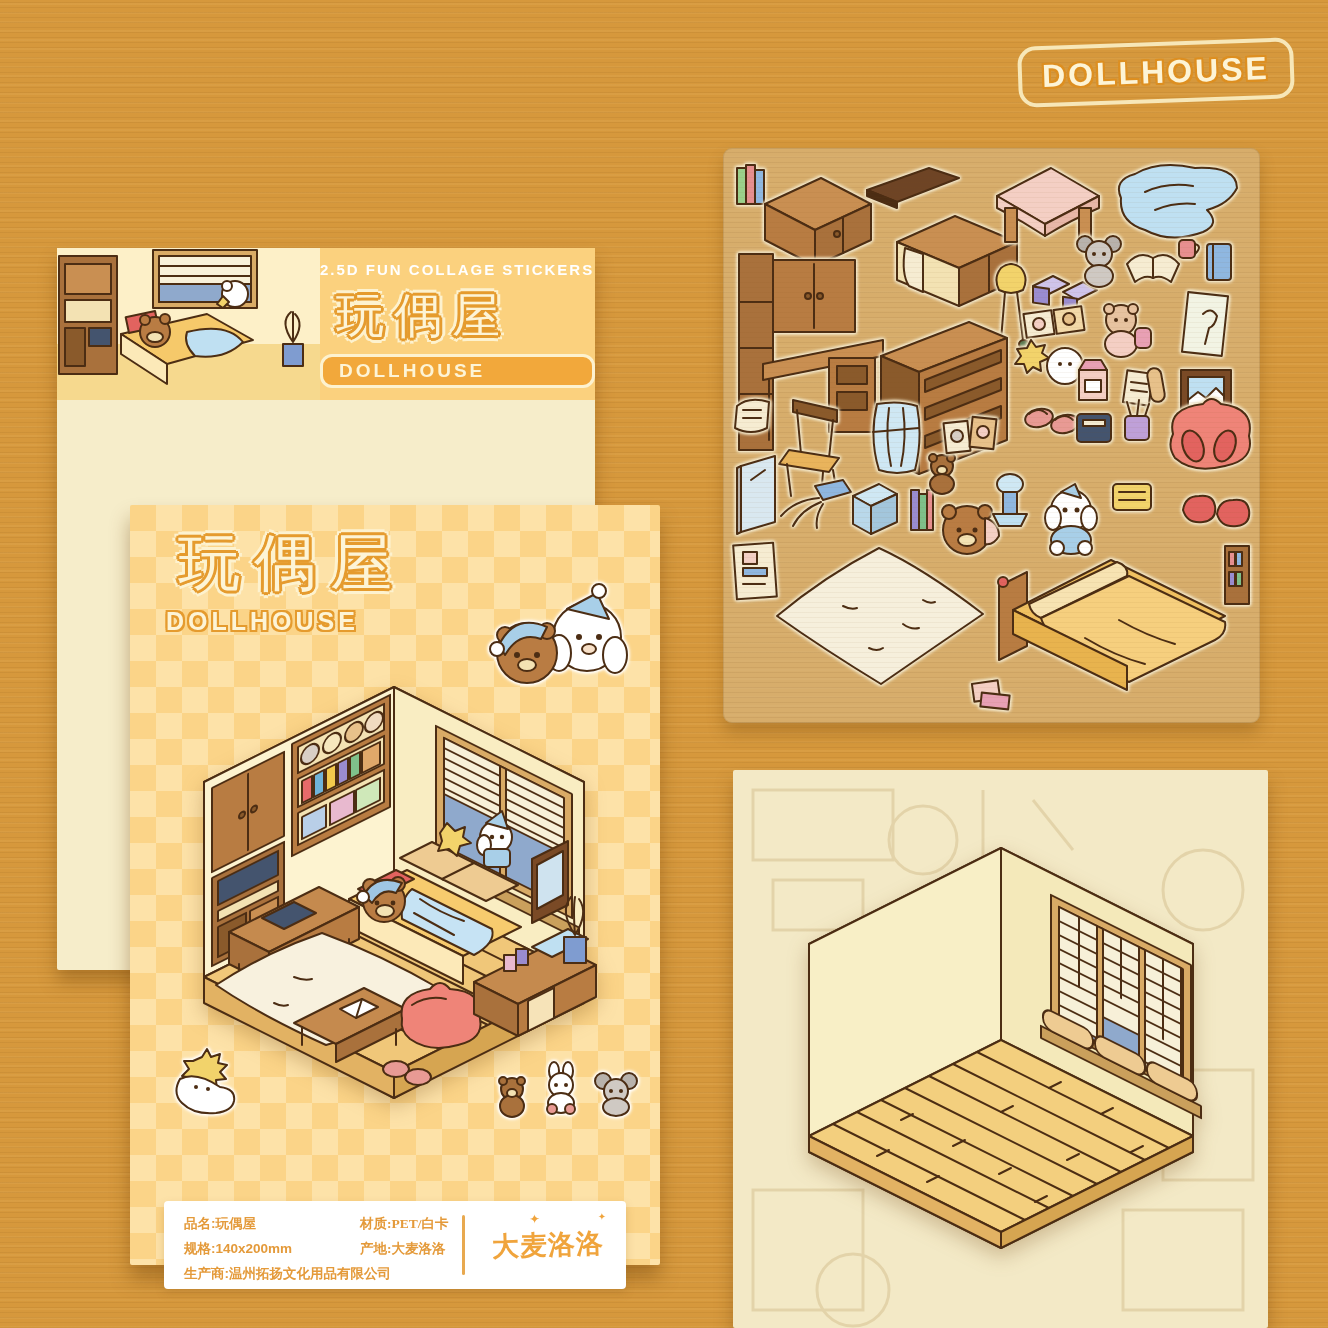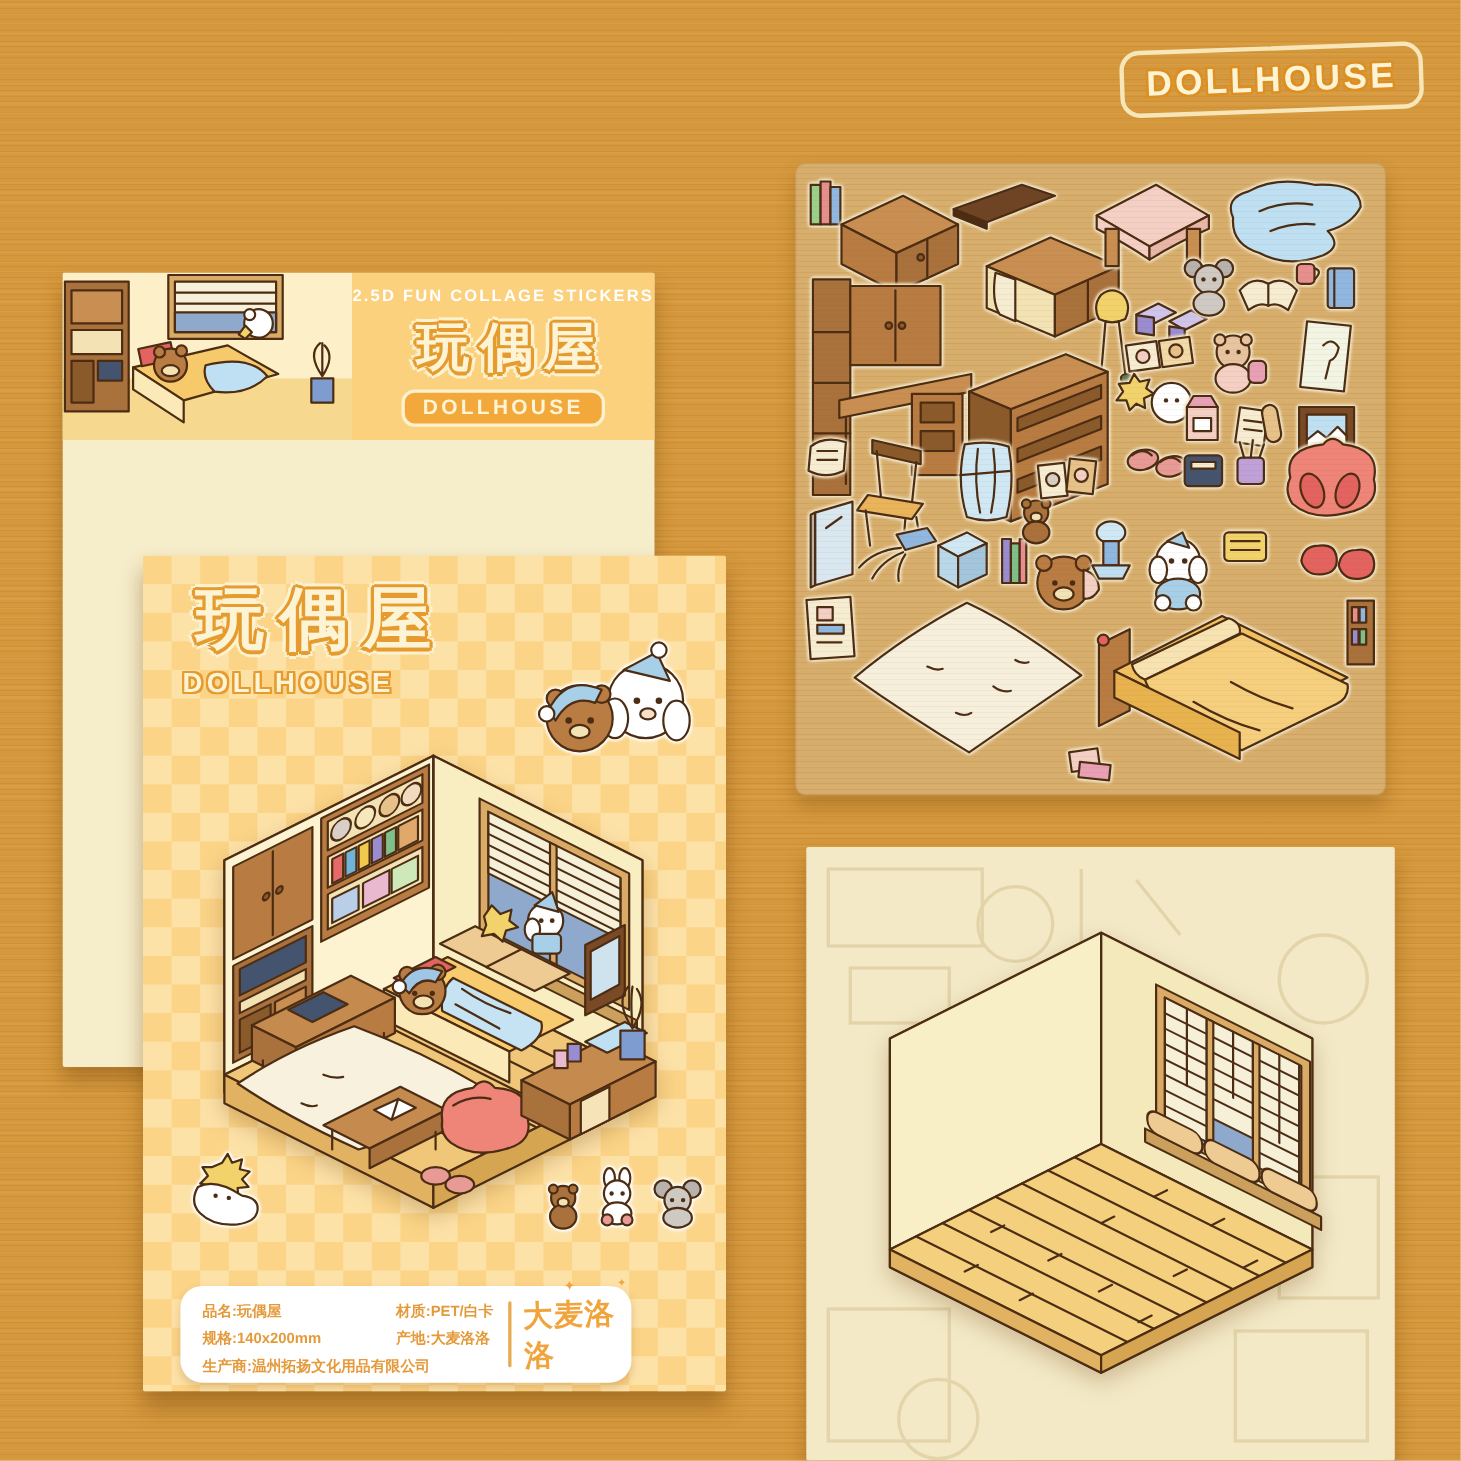--- a/index.html
+++ b/index.html
@@ -6,21 +6,21 @@
   body{font-family:"Liberation Sans","DejaVu Sans",sans-serif;}
   .canvas{position:relative;width:1328px;height:1328px;overflow:hidden;
     background-color:#d6983c;
     background-image:
       repeating-linear-gradient(0deg, rgba(120,75,20,0.10) 0 1px, transparent 1px 5px),
       repeating-linear-gradient(0deg, rgba(255,225,160,0.07) 0 2px, transparent 2px 9px);
   }
   
   .o-ring{
     --or:#e59b2e; --cr:#fdf2cf;
-    color:#fdf4d6; font-weight:700;
+    color:#fdf4d6; font-weight:400;
     text-shadow:
       3px 0 0 var(--or),-3px 0 0 var(--or),0 3px 0 var(--or),0 -3px 0 var(--or),
       2px 2px 0 var(--or),-2px 2px 0 var(--or),2px -2px 0 var(--or),-2px -2px 0 var(--or),
       6px 0 0 var(--cr),-6px 0 0 var(--cr),0 6px 0 var(--cr),0 -6px 0 var(--cr),
       4px 4px 0 var(--cr),-4px 4px 0 var(--cr),4px -4px 0 var(--cr),-4px -4px 0 var(--cr);
     padding-left: 16px;
   }
   .o-thin{
     --or:#e59b2e;
     color:#fdf4d6;font-weight:800;
@@ -30,43 +30,43 @@
   }
   
   .logo{position:absolute;right:34px;top:42px;transform:rotate(-2deg);
     border:4px solid #f7e7b8;border-radius:18px;padding:8px 20px;
     font-size:32px;letter-spacing:3px;}
   
   .back-card{position:absolute;left:57px;top:248px;width:538px;height:722px;
     background:#f6edca;border-radius:2px;box-shadow:0 12px 18px rgba(110,65,10,.38);}
   .band{position:absolute;left:0;top:0;width:100%;height:152px;display:flex;overflow:hidden;}
   .band-illus{width:263px;height:152px;flex:0 0 auto;}
-  .band-right{flex:1;background:#fbd17e;display:flex;flex-direction:column;align-items:center;justify-content:center;gap:6px;}
+  .band-right{flex:1;background:#fbd17e;display:flex;flex-direction:column;justify-content:center;gap:6px;}
   .band-tagline{color:#ffffff;font-weight:800;font-size:15px;letter-spacing:2px;}
   .band-title{font-size:48px;letter-spacing:10px;}
   .band-badge{background:#f2a83b;color:#fdf4d6;font-weight:800;font-size:19px;letter-spacing:3px;
     padding:3px 16px;border-radius:12px;border:3px solid #fdf2cf;}
   
   .front-card{position:absolute;left:130px;top:505px;width:530px;height:760px;border-radius:2px;
     background-color:#fbd488;
     background-image:repeating-conic-gradient(#fde2a8 0% 25%, rgba(0,0,0,0) 0% 50%);
     background-size:52px 52px;
     box-shadow:0 14px 20px rgba(110,65,10,.42);}
   .front-title{position:absolute;left:32px;top:16px;font-size:62px;letter-spacing:14px;}
   .front-subtitle{position:absolute;left:36px;top:102px;font-size:25px;letter-spacing:4px;}
   .sticker{position:absolute;overflow:visible;
     filter:drop-shadow(0 0 1.6px #ffffff) drop-shadow(0 0 1.6px #ffffff) drop-shadow(0 0 1px #fffaf0);}
   .room-svg{position:absolute;overflow:visible;
     filter:drop-shadow(0 8px 10px rgba(110,65,10,.28));}
   
-  .info-box{position:absolute;left:34px;top:664px;width:410px;height:88px;background:#ffffff;
-    border-radius:20px;box-shadow:0 4px 8px rgba(150,100,30,.25);}
+  .info-box{position:absolute;left:34px;top:696px;width:462px;height:88px;background:#ffffff;
+    border-radius:4px;box-shadow:0 4px 8px rgba(150,100,30,.25);}
   .info-col{position:absolute;color:#e49a3a;font-weight:700;font-size:13.5px;line-height:1.85;white-space:nowrap;}
   .info-left{left:20px;top:11px;}
-  .info-right{left:196px;top:11px;}
+  .info-right{left:196px;top:11px;font-family:Liberation Serif, serif;}
   .info-divider{position:absolute;left:298px;top:14px;bottom:14px;width:3px;background:#e8a94f;border-radius:2px;}
   .brand{position:absolute;left:312px;right:6px;top:0;bottom:0;display:flex;align-items:center;justify-content:center;}
   .brand-text{color:#f0a43c;font-weight:800;font-size:27px;letter-spacing:1px;transform:rotate(-2deg);position:relative;
     text-shadow:2px 0 0 #fff,-2px 0 0 #fff,0 2px 0 #fff,0 -2px 0 #fff,2px 2px 0 #fff,-2px 2px 0 #fff,2px -2px 0 #fff,-2px -2px 0 #fff;}
   .brand-text::before{content:"✦";position:absolute;left:38px;top:-16px;font-size:13px;color:#f0a43c;text-shadow:none;}
   .brand-text::after{content:"✦";position:absolute;right:-4px;top:-14px;font-size:10px;color:#f0a43c;text-shadow:none;}
   
   .sheet{position:absolute;left:723px;top:148px;width:537px;height:575px;border-radius:9px;
     background:rgba(216,188,142,.58);
     box-shadow:0 10px 16px rgba(110,65,10,.30), inset 0 0 0 1px rgba(150,110,50,.25);}

